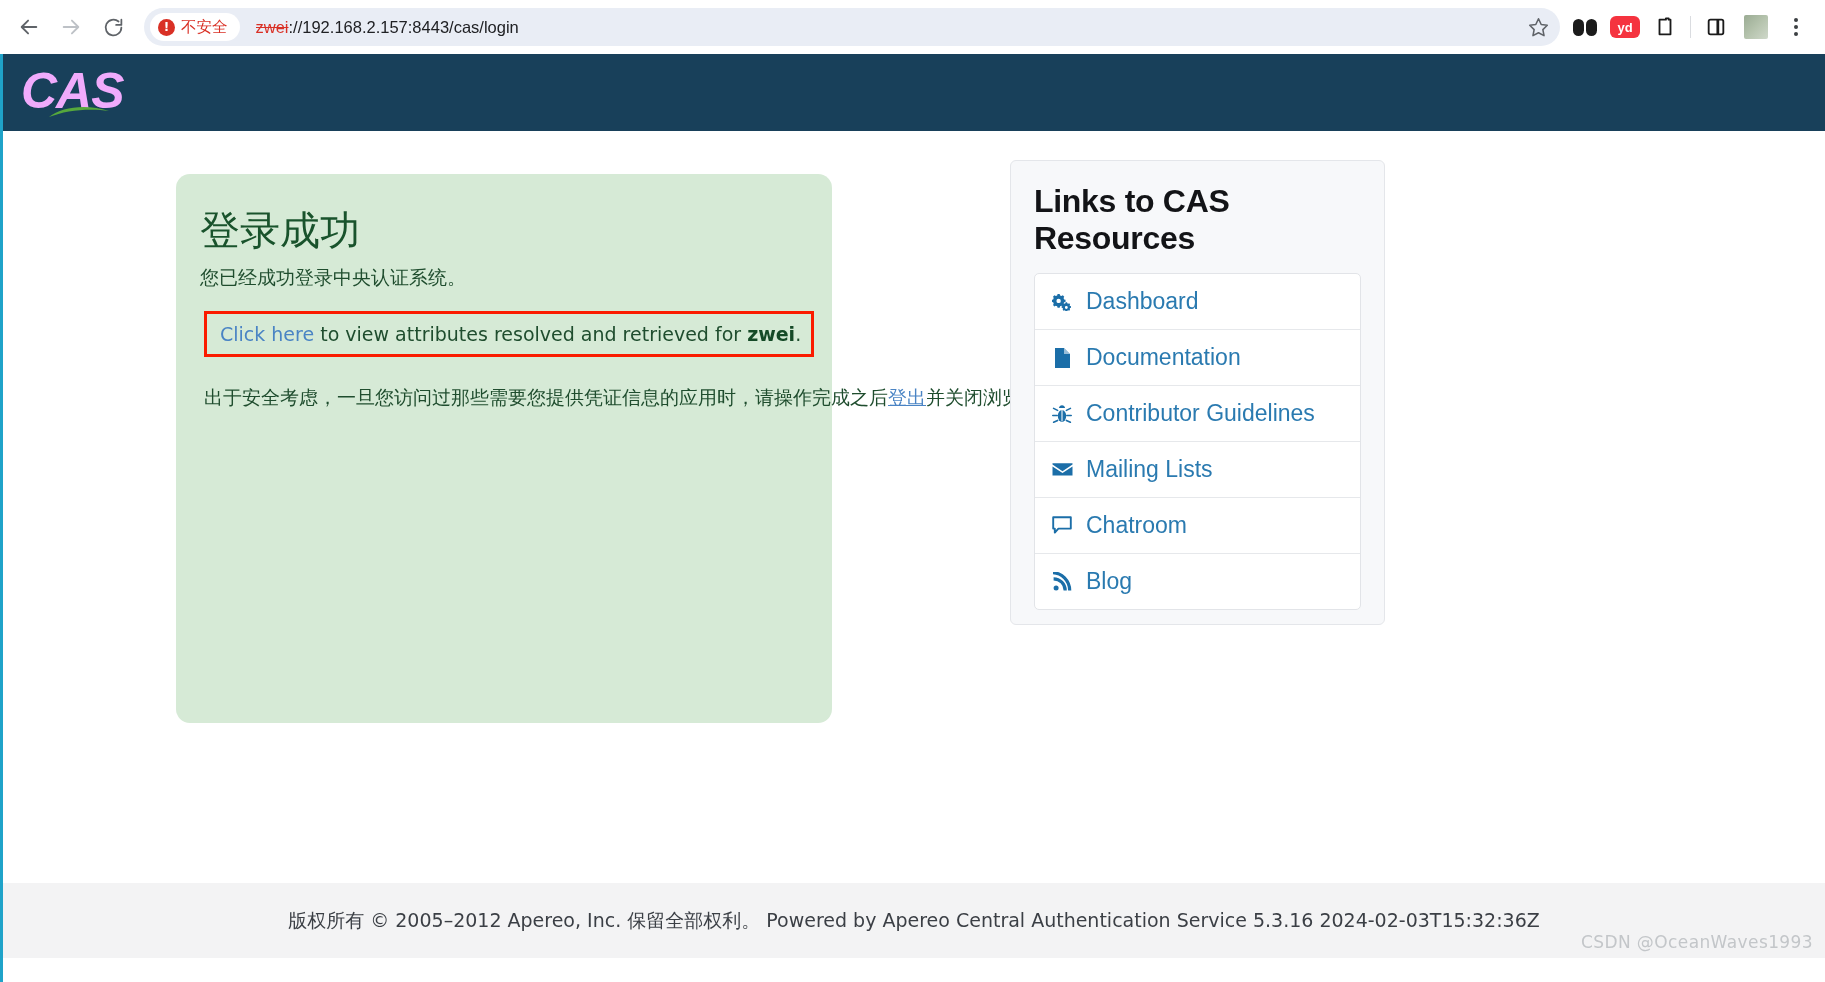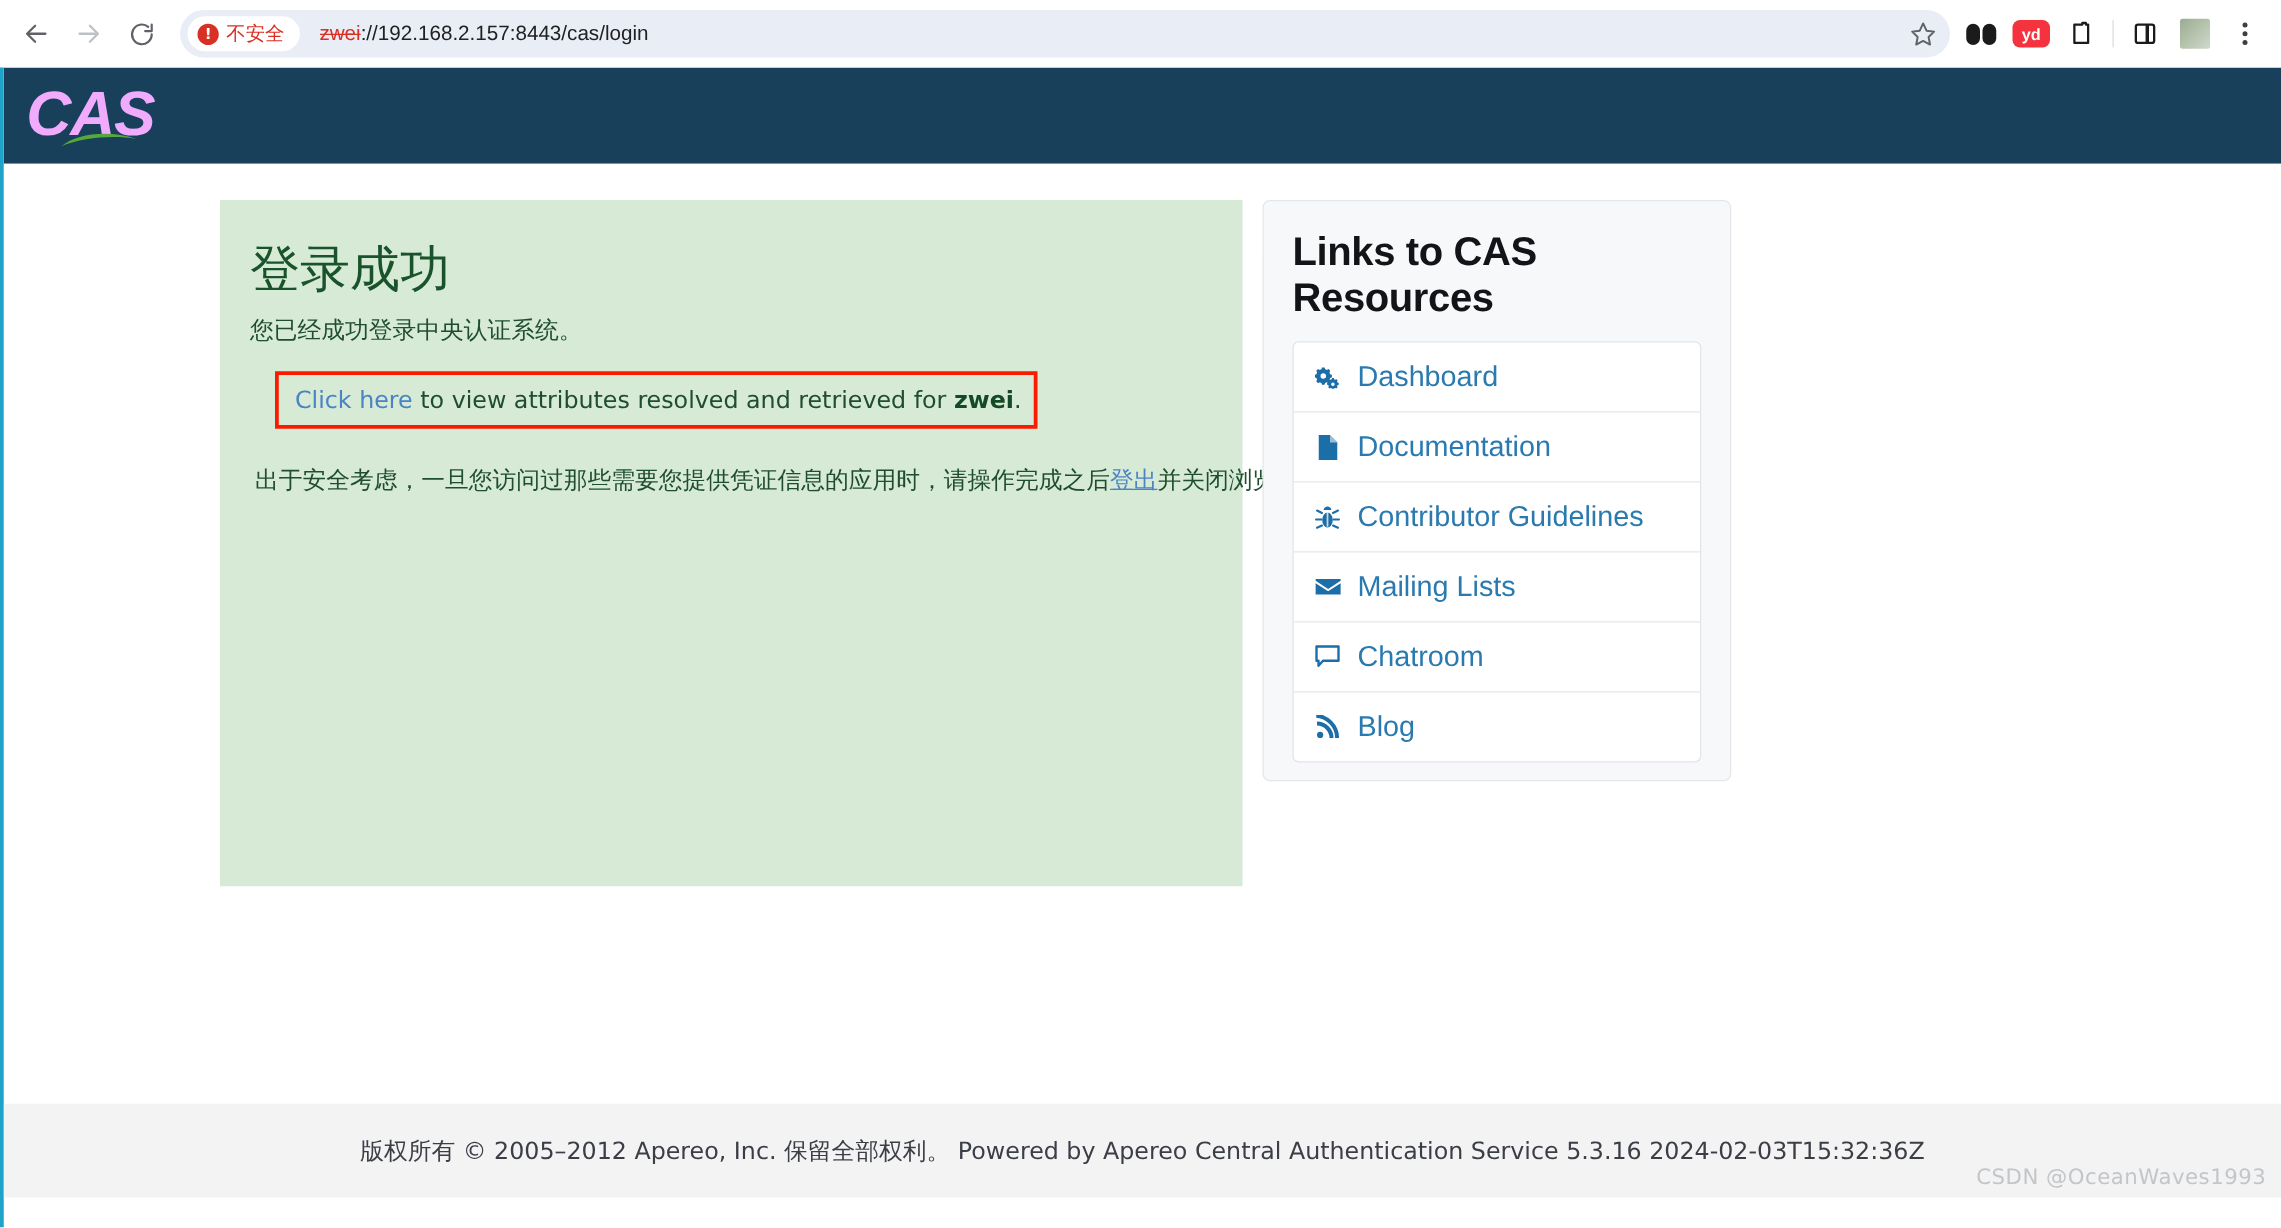--- a/index.html
+++ b/index.html
@@ -152,45 +152,45 @@
   .content-area {
     position: relative;
     padding: 0;
     height: 827px;
     background: #fff;
   }
 
   
   .success-panel {
     position: absolute;
-    left: 173px; top: 29px;
-    width: 818px; height: 549px;
+    left: 173px; top: 43px;
+    width: 656px; height: 549px;
     background: #d6ead6;
-    border-radius: 0;
+    border-radius: 14px;
     padding: 33px 28px 0 24px;
   }
   .success-title {
     color: #19532c;
     font-size: 40px;
     font-weight: normal;
     margin: 0 0 12px 0;
     line-height: 1.15;
     font-family: "DejaVu Sans", "Liberation Sans", sans-serif;
   }
   .success-sub {
     color: #1f4d2e;
     font-size: 19px;
     margin: 0 0 20px 0;
     font-family: "DejaVu Sans", "Liberation Sans", sans-serif;
   }
   .attr-box {
     border: 3px solid #fb1b00;
     display: inline-block;
     padding: 9px 10px 9px 13px;
-    margin: 0 0 14px 20px;
+    margin: 0 0 14px 4px;
   }
   .attr-text {
     color: #1f4d2e;
     font-size: 19px;
     font-family: "DejaVu Sans", "Liberation Sans", sans-serif;
     white-space: nowrap;
   }
   .attr-text a { color: #4a84c4; text-decoration: none; }
   .attr-text b { color: #154a27; font-weight: bold; }
   .security-note {

